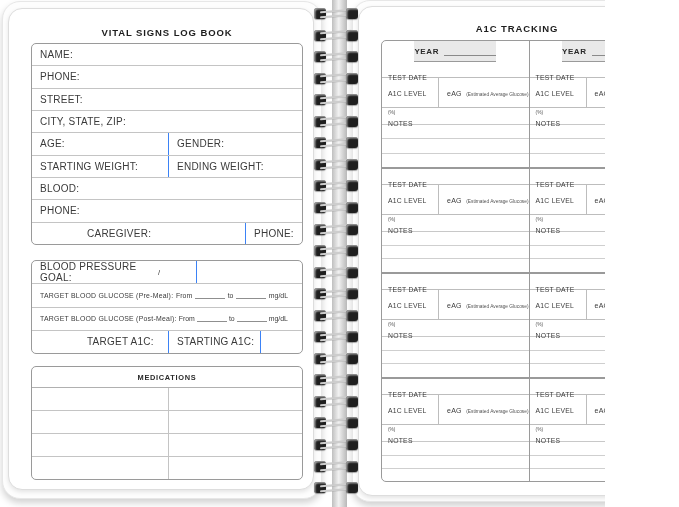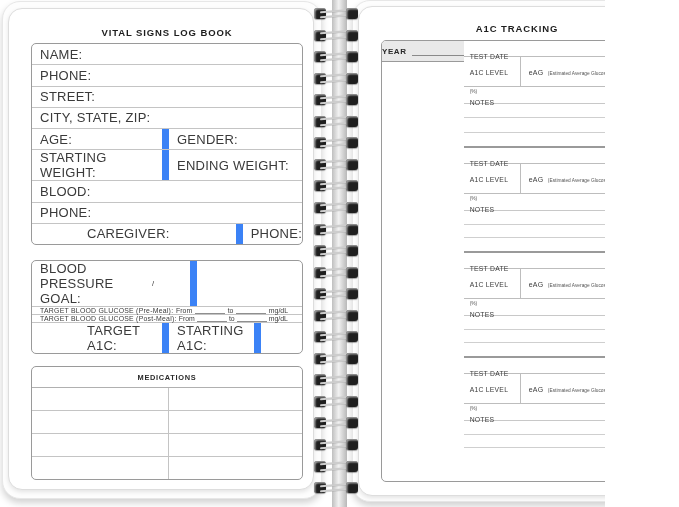--- a/index.html
+++ b/index.html
@@ -25,50 +25,50 @@
   .hole{position:absolute;top:0;width:12px;height:11px;background:#1f1f1f;border-radius:3px;
         box-shadow:inset 1.5px 1.5px 1.5px rgba(255,255,255,.55),0 1px 1px rgba(0,0,0,.35);}
   .hl{left:0;} .hr{right:0;}
   .wire{position:absolute;left:6px;right:6px;height:2px;background:#cdcdcd;border-radius:2px;
         box-shadow:0 .5px 0 rgba(0,0,0,.12);transform:rotate(-5deg);}
   .w1{top:1.5px;} .w2{top:7px;}
 
   
   .page-title{position:absolute;text-align:center;font-size:9.5px;font-weight:bold;
               letter-spacing:.9px;color:#1d1d1d;}
-  .lbl{font-size:13px;letter-spacing:.25px;color:#3a3a3a;}
+  .lbl{font-size:10px;letter-spacing:.25px;color:#3a3a3a;}
   .sub{font-size:4.8px;color:#555;letter-spacing:0;}
   .blank{display:inline-block;width:30px;height:7px;border-bottom:1px solid #8f8f8f;}
 
   
   .box{position:absolute;border:1.5px solid #9a9a9a;border-radius:5px;background:#fff;
        display:flex;flex-direction:column;overflow:hidden;}
   #info-box{left:22px;top:34px;width:272px;height:202px;}
   #goal-box{left:22px;top:251px;width:272px;height:94px;}
   #med-box{left:22px;top:357px;width:272px;height:114px;}
   .frow{flex:1;display:flex;align-items:center;border-bottom:1px solid #c4c4c4;}
   .frow.last{border-bottom:none;margin-left:47px;}
   .fcell{height:100%;display:flex;align-items:center;padding-left:8px;}
-  .fcell.split{border-right:7px solid #3b82f6;}
+  .fcell.split{border-right:1px solid #3b82f6;}
   .w137{width:137px;} .w167{width:167px;} .w165{width:165px;} .w90{width:90px;} .w92{width:92px;}
   .grow{flex:1;}
   .slash{margin-left:auto;margin-right:36px;font-size:7.5px;color:#3a3a3a;}
   .gluc-row{padding-right:8px;}
   .gluc-row .lbl{font-size:6.9px;}
   .gluc-row .mini{font-size:6.9px;color:#3a3a3a;}
   .med-head{height:21px;flex:none;display:flex;align-items:center;justify-content:center;
             border-bottom:1px solid #b0b0b0;font-size:7.4px;font-weight:bold;letter-spacing:.7px;color:#2a2a2a;}
   .med-row{flex:1;display:flex;border-bottom:1px solid #c4c4c4;}
   .med-row.last{border-bottom:none;}
   .med-cell-l{width:137px;border-right:1px solid #c4c4c4;}
 
   
   #a1c-table{position:absolute;left:22px;top:33px;width:272px;height:442px;
              border:1.5px solid #9a9a9a;border-radius:5px;background:#fff;display:flex;overflow:hidden;}
-  .year-col{flex:1;display:flex;flex-direction:row;}
+  .year-col{flex:1;display:flex;flex-direction:column;align-items:center;}
   .year-col.right{border-left:1.5px solid #9a9a9a;}
   .year-head{height:21px;flex:none;background:#e9e9e9;border-bottom:1px solid #9a9a9a;
              display:flex;align-items:center;justify-content:center;}
   .year-head .lbl{font-size:8px;font-weight:bold;letter-spacing:.6px;color:#2a2a2a;}
   .year-line{display:inline-block;width:52px;height:9px;border-bottom:1px solid #8a8a8a;margin-left:5px;}
   .a1c-block{height:105px;flex:none;display:flex;flex-direction:column;}
   .a1c-block + .a1c-block{border-top:2px solid #9a9a9a;}
   .row-testdate{height:16px;flex:none;border-bottom:1px solid #bdbdbd;padding:4px 0 0 6px;}
   .row-testdate .lbl{font-size:6.8px;}
   .row-a1c{height:30px;flex:none;display:flex;border-bottom:1px solid #bdbdbd;}

